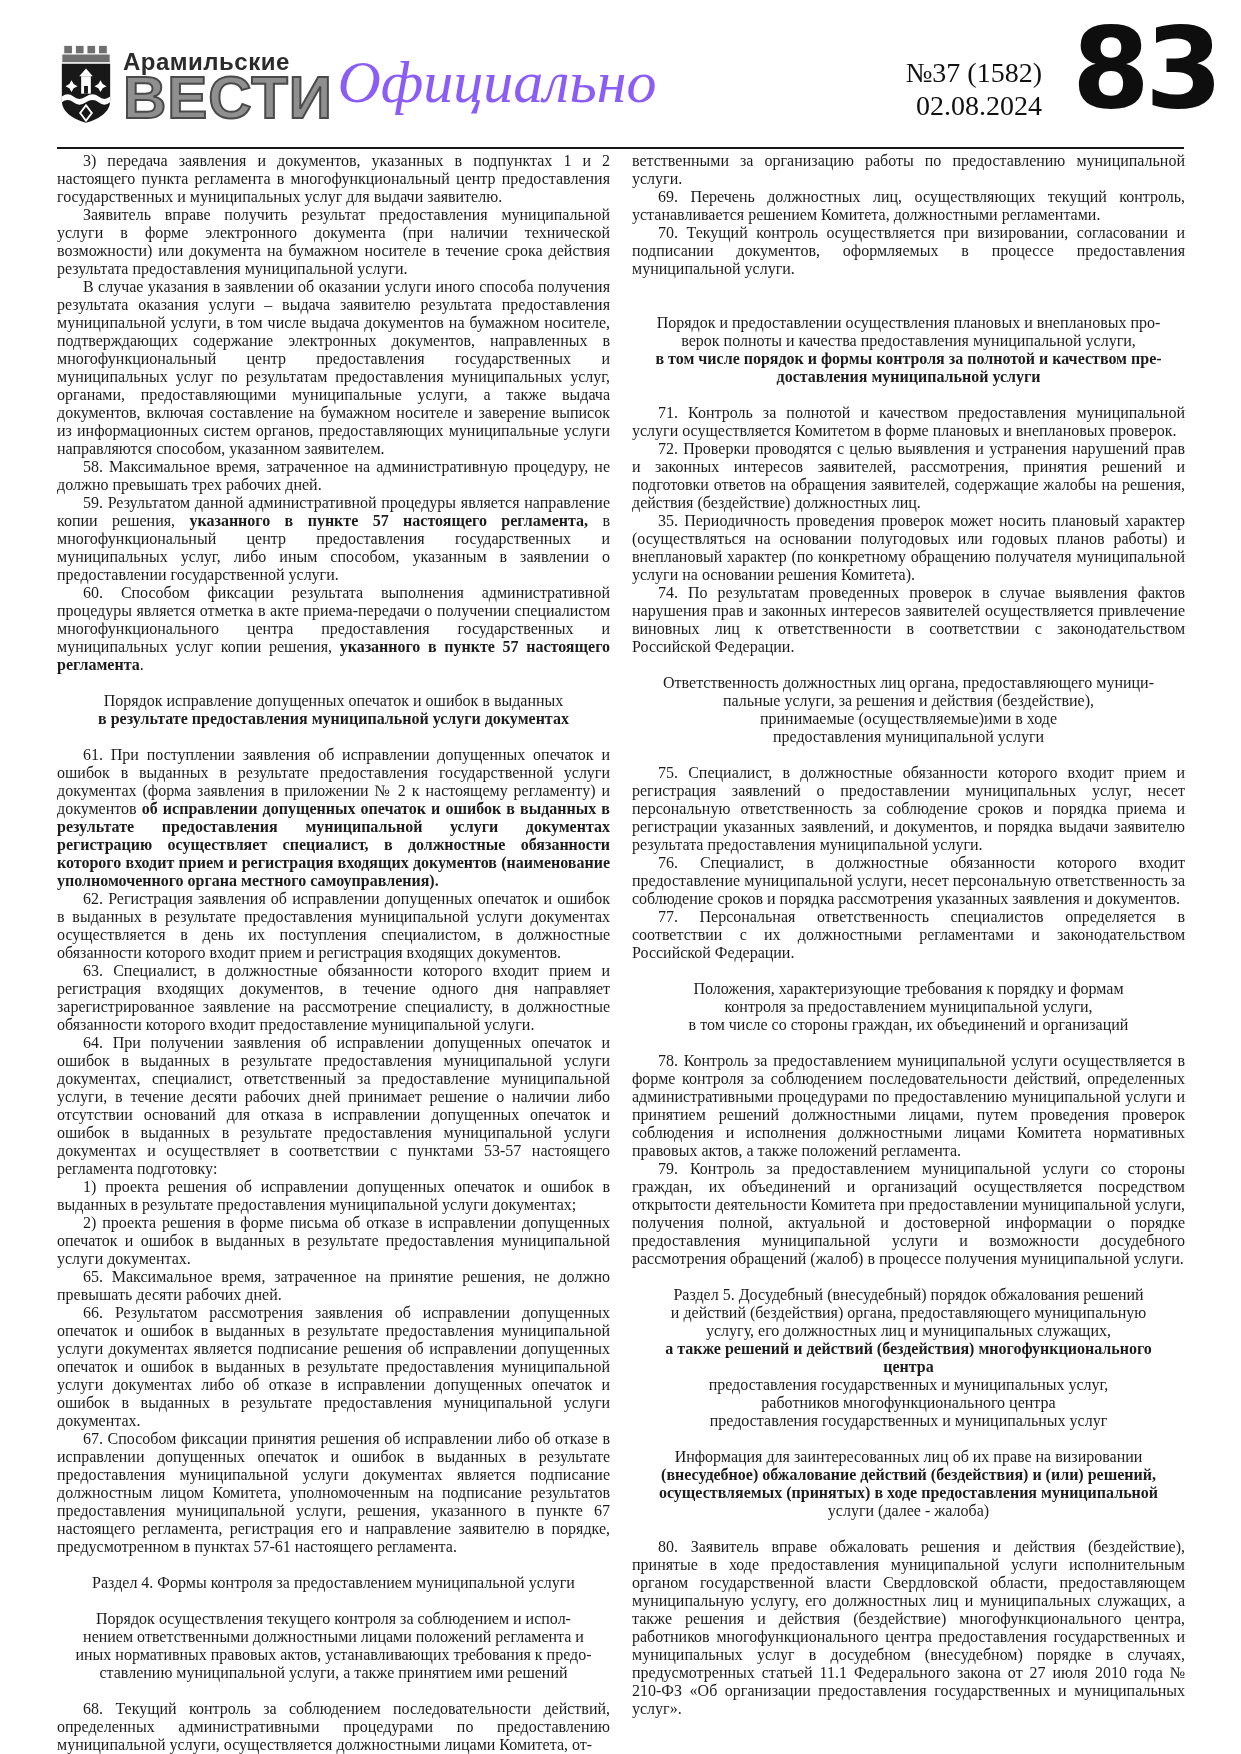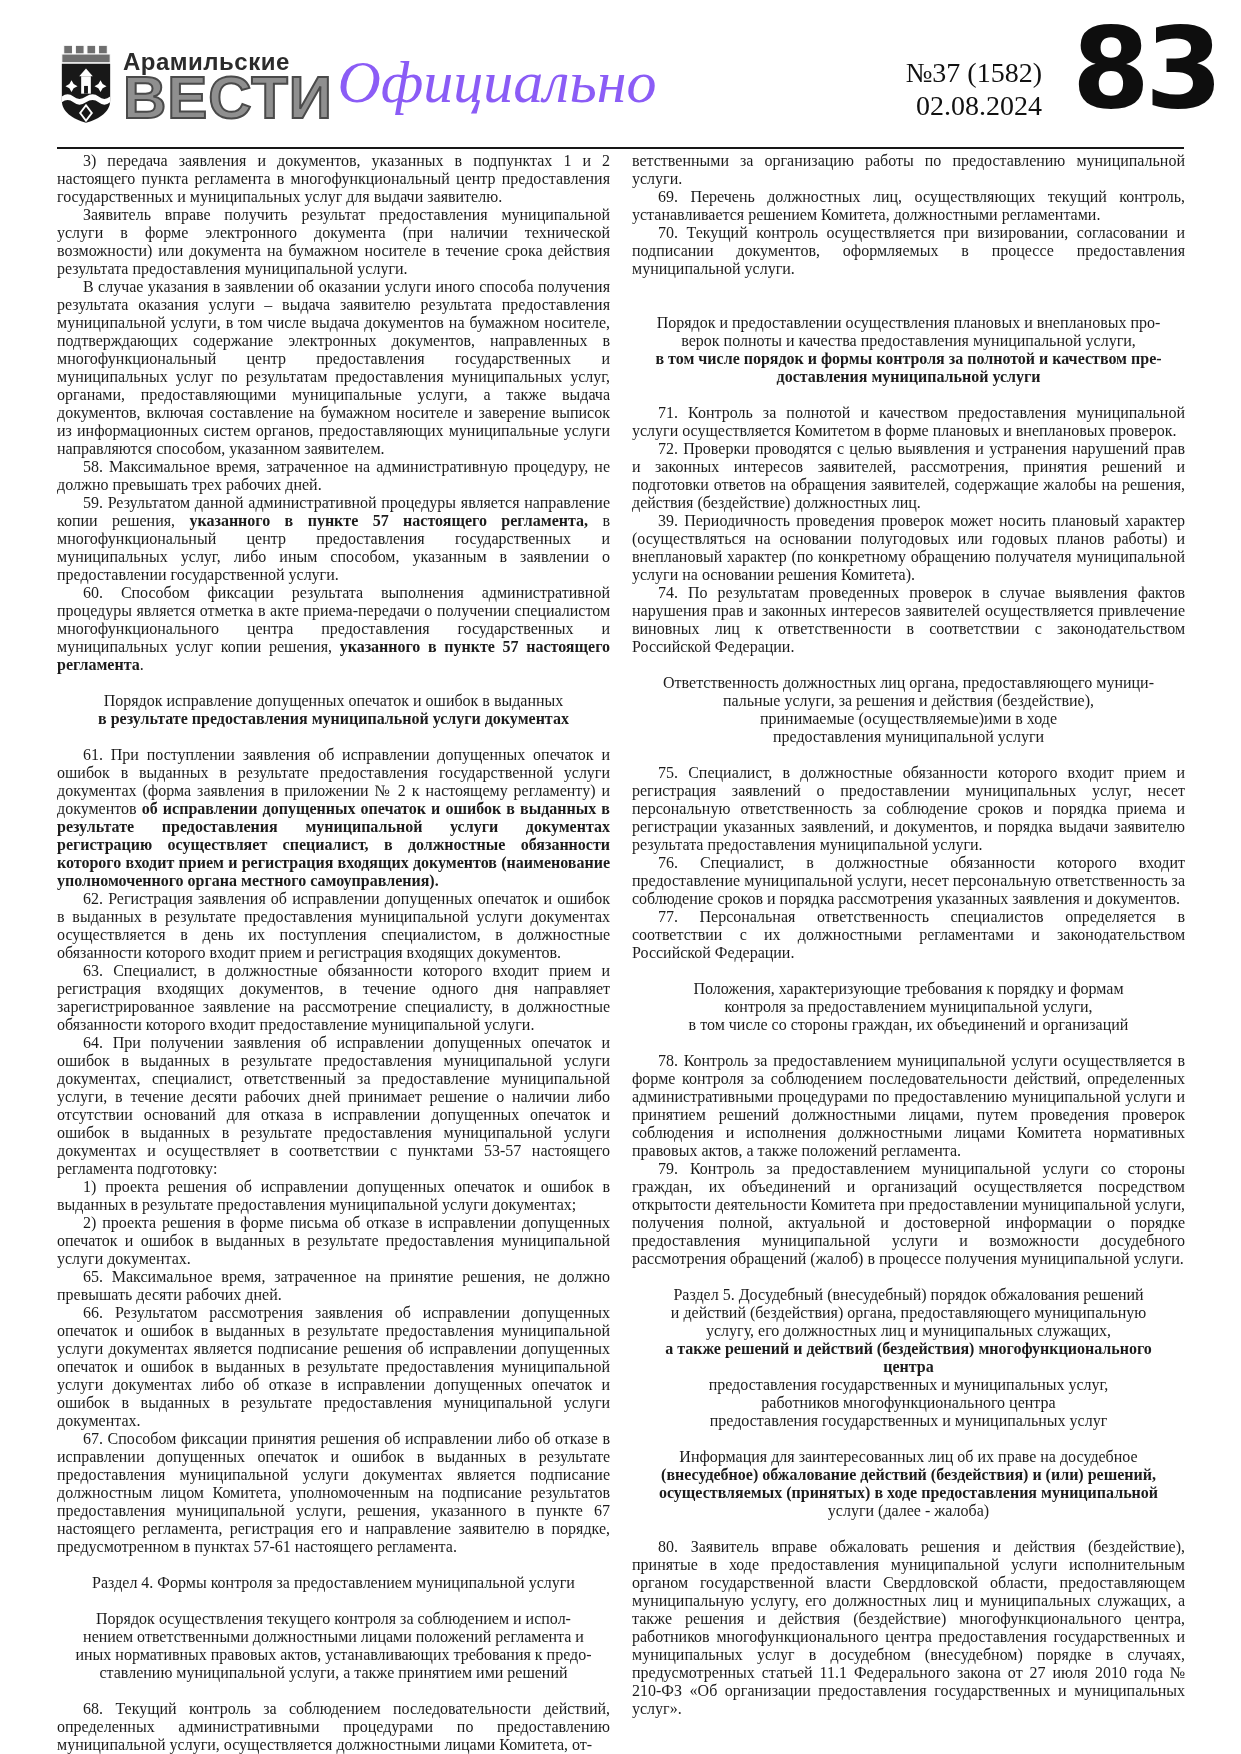--- a/index.html
+++ b/index.html
@@ -122,35 +122,35 @@
     </div>
   <div class="col col-right">
       <p class="para no-indent"><span>ветственными за организацию работы по предоставлению муниципальной услуги.</span></p>
       <p class="para"><span>69. Перечень должностных лиц, осуществляющих текущий контроль, устанавливается решением Комитета, должностными регламентами.</span></p>
       <p class="para"><span>70. Текущий контроль осуществляется при визировании, согласовании и подписании документов, оформляемых в процессе предоставления муниципальной услуги.</span></p>
       <div class="gap" style="height: 36px;"></div>
       <p class="heading"><span>Порядок и предоставлении осуществления плановых и внеплановых про-</span><br><span>верок полноты и качества предоставления муниципальной услуги,</span><br><b>в том числе порядок и формы контроля за полнотой и качеством пре-</b><br><b>доставления муниципальной услуги</b></p>
       <div class="gap" style="height: 18px;"></div>
       <p class="para"><span>71. Контроль за полнотой и качеством предоставления муниципальной услуги осуществляется Комитетом в форме плановых и внеплановых проверок.</span></p>
       <p class="para"><span>72. Проверки проводятся с целью выявления и устранения нарушений прав и законных интересов заявителей, рассмотрения, принятия решений и подготовки ответов на обращения заявителей, содержащие жалобы на решения, действия (бездействие) должностных лиц.</span></p>
-      <p class="para"><span>39. Периодичность проведения проверок может носить плановый характер (осуществляться на основании полугодовых или годовых планов работы) и внеплановый характер (по конкретному обращению получателя муниципальной услуги на основании решения Комитета).</span></p>
+      <p class="para"><span>35. Периодичность проведения проверок может носить плановый характер (осуществляться на основании полугодовых или годовых планов работы) и внеплановый характер (по конкретному обращению получателя муниципальной услуги на основании решения Комитета).</span></p>
       <p class="para"><span>74. По результатам проведенных проверок в случае выявления фактов нарушения прав и законных интересов заявителей осуществляется привлечение виновных лиц к ответственности в соответствии с законодательством Российской Федерации.</span></p>
       <div class="gap" style="height: 18px;"></div>
       <p class="heading"><span>Ответственность должностных лиц органа, предоставляющего муници-</span><br><span>пальные услуги, за решения и действия (бездействие),</span><br><span>принимаемые (осуществляемые)ими в ходе</span><br><span>предоставления муниципальной услуги</span></p>
       <div class="gap" style="height: 18px;"></div>
       <p class="para"><span>75. Специалист, в должностные обязанности которого входит прием и регистрация заявлений о предоставлении муниципальных услуг, несет персональную ответственность за соблюдение сроков и порядка приема и регистрации указанных заявлений, и документов, и порядка выдачи заявителю результата предоставления муниципальной услуги.</span></p>
       <p class="para"><span>76. Специалист, в должностные обязанности которого входит предоставление муниципальной услуги, несет персональную ответственность за соблюдение сроков и порядка рассмотрения указанных заявления и документов.</span></p>
       <p class="para"><span>77. Персональная ответственность специалистов определяется в соответствии с их должностными регламентами и законодательством Российской Федерации.</span></p>
       <div class="gap" style="height: 18px;"></div>
       <p class="heading"><span>Положения, характеризующие требования к порядку и формам</span><br><span>контроля за предоставлением муниципальной услуги,</span><br><span>в том числе со стороны граждан, их объединений и организаций</span></p>
       <div class="gap" style="height: 18px;"></div>
       <p class="para"><span>78. Контроль за предоставлением муниципальной услуги осуществляется в форме контроля за соблюдением последовательности действий, определенных административными процедурами по предоставлению муниципальной услуги и принятием решений должностными лицами, путем проведения проверок соблюдения и исполнения должностными лицами Комитета нормативных правовых актов, а также положений регламента.</span></p>
       <p class="para"><span>79. Контроль за предоставлением муниципальной услуги со стороны граждан, их объединений и организаций осуществляется посредством открытости деятельности Комитета при предоставлении муниципальной услуги, получения полной, актуальной и достоверной информации о порядке предоставления муниципальной услуги и возможности досудебного рассмотрения обращений (жалоб) в процессе получения муниципальной услуги.</span></p>
       <div class="gap" style="height: 18px;"></div>
       <p class="heading"><span>Раздел 5. Досудебный (внесудебный) порядок обжалования решений</span><br><span>и действий (бездействия) органа, предоставляющего муниципальную</span><br><span>услугу, его должностных лиц и муниципальных служащих,</span><br><b>а также решений и действий (бездействия) многофункционального</b><br><b>центра</b><br><span>предоставления государственных и муниципальных услуг,</span><br><span>работников многофункционального центра</span><br><span>предоставления государственных и муниципальных услуг</span></p>
       <div class="gap" style="height: 18px;"></div>
-      <p class="heading"><span>Информация для заинтересованных лиц об их праве на досудебное</span><br><b>(внесудебное) обжалование действий (бездействия) и (или) решений,</b><br><b>осуществляемых (принятых) в ходе предоставления муниципальной</b><br><span>услуги (далее - жалоба)</span></p>
+      <p class="heading"><span>Информация для заинтересованных лиц об их праве на визировании</span><br><b>(внесудебное) обжалование действий (бездействия) и (или) решений,</b><br><b>осуществляемых (принятых) в ходе предоставления муниципальной</b><br><span>услуги (далее - жалоба)</span></p>
       <div class="gap" style="height: 18px;"></div>
       <p class="para"><span>80. Заявитель вправе обжаловать решения и действия (бездействие), принятые в ходе предоставления муниципальной услуги исполнительным органом государственной власти Свердловской области, предоставляющем муниципальную услугу, его должностных лиц и муниципальных служащих, а также решения и действия (бездействие) многофункционального центра, работников многофункционального центра предоставления государственных и муниципальных услуг в досудебном (внесудебном) порядке в случаях, предусмотренных статьей 11.1 Федерального закона от 27 июля 2010 года № 210-ФЗ «Об организации предоставления государственных и муниципальных услуг».</span></p>
       <div class="gap" style="height: 36px;"></div>
     </div>
 
 </div>
 
 </body></html>

